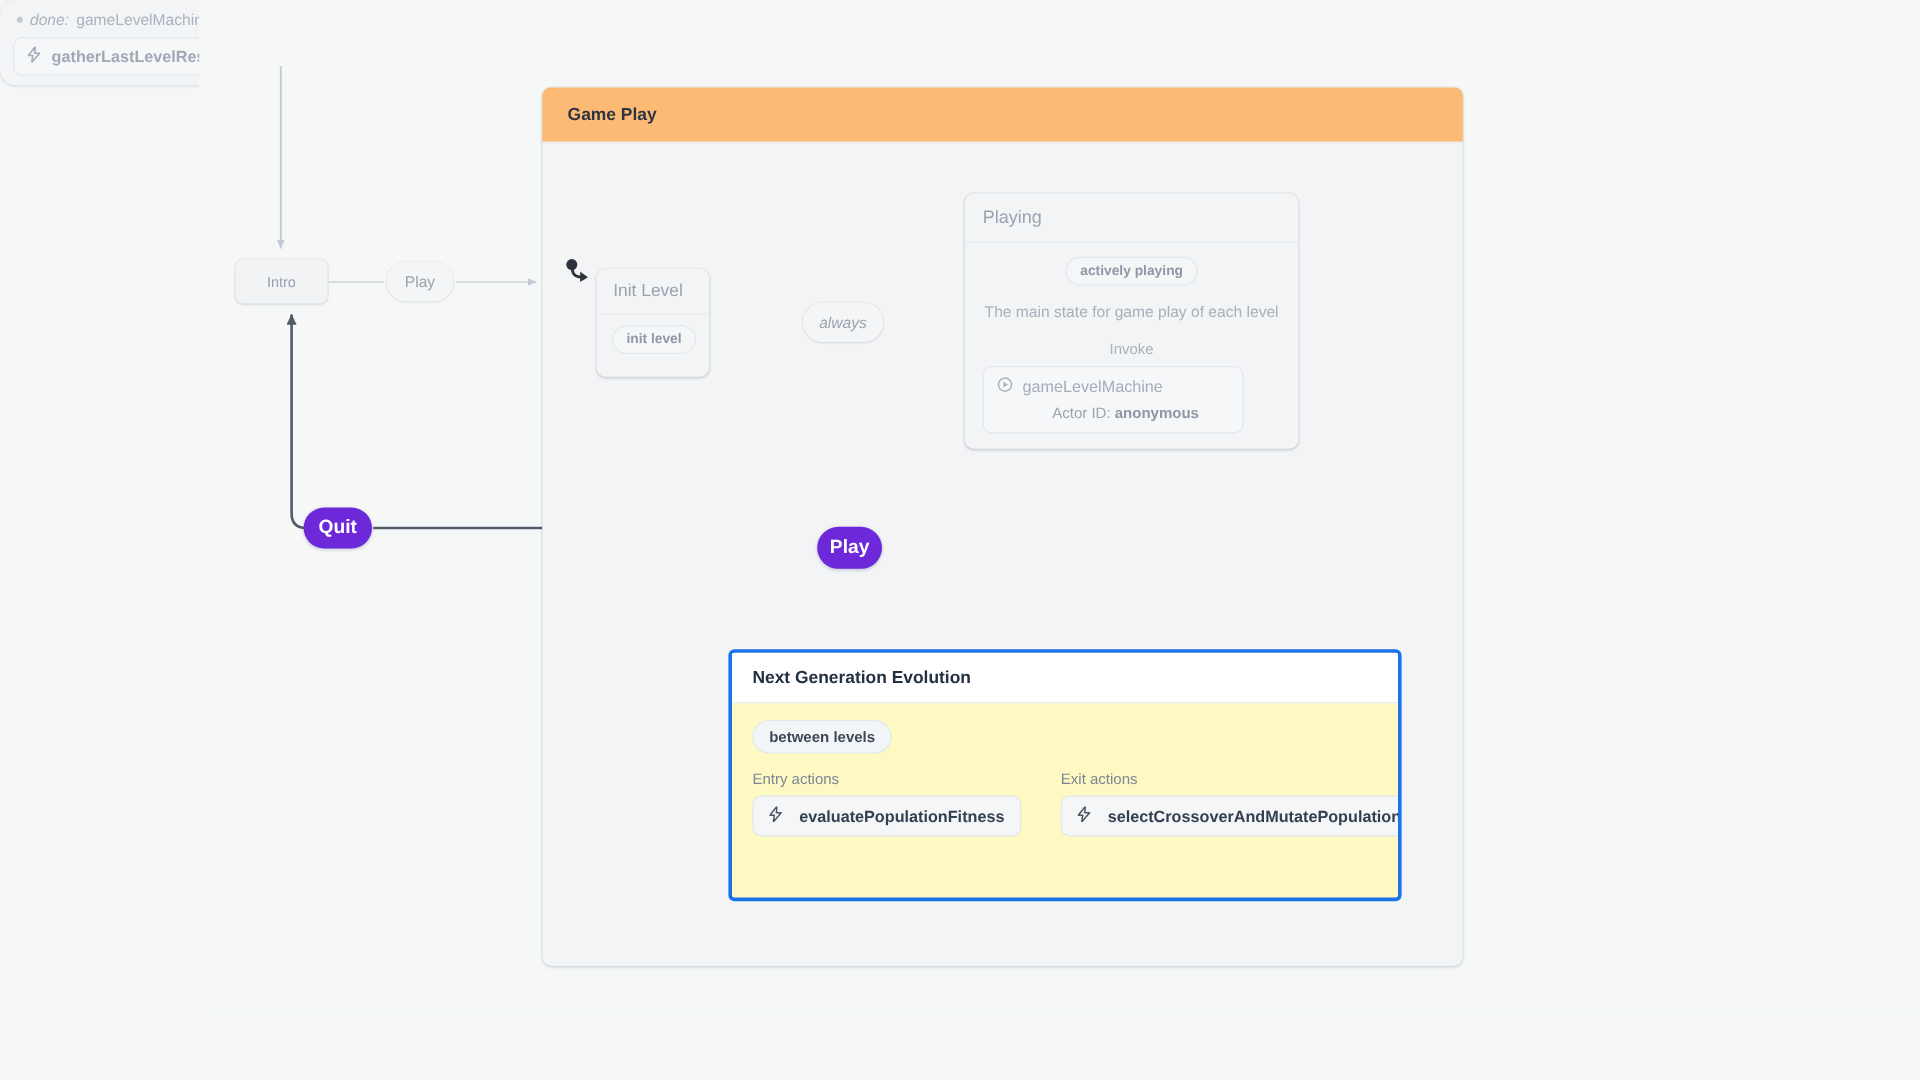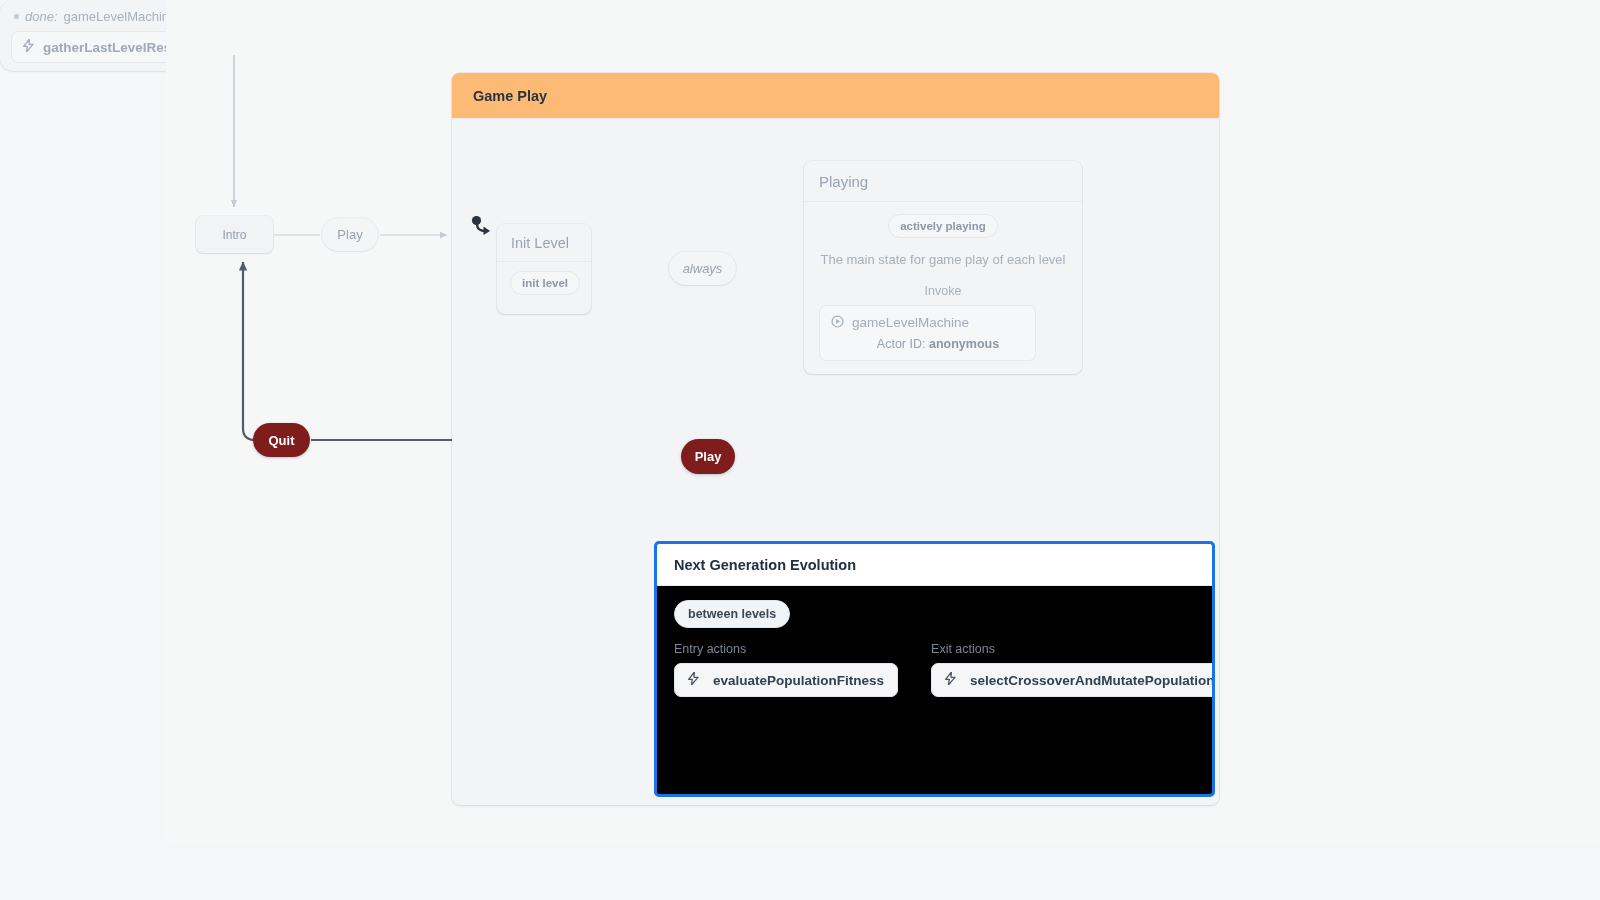--- a/index.html
+++ b/index.html
@@ -154,26 +154,25 @@
     display: flex; align-items: center;
     padding-left: 21px;
     font-size: 14.5px; font-weight: 700; color: #2b3440;
     box-shadow: 0 1px 2px rgba(20,30,50,.05);
   }
 
   
   #node-nextgen {
     position: absolute;
     left: 607px; top: 541px;
-    width: 561px; height: 256px;
+    width: 561px; height: 210px;
     border: 3px solid #1a73e8;
     border-radius: 5px;
-    background: #000000;
+    background: #fef9c3;
     overflow: hidden;
-    margin-left: 47px;
   }
   #node-nextgen .hdr {
     height: 42px; background: #fff;
     display: flex; align-items: center; padding-left: 17px;
     font-size: 14.5px; font-weight: 700; color: #22303f;
     border-bottom: 1px solid #e9edf1;
   }
   #node-nextgen .body { padding: 14px 17px 0 17px; }
   .tag-dark {
     display: inline-block;
@@ -210,23 +209,23 @@
     box-shadow: 0 1px 2px rgba(20,30,50,.07), 0 0 0 1px rgba(20,30,50,.04);
     font-size: 13px; color: #9aa3ae;
   }
   #pill-play-intro { left: 322px; top: 218px; width: 56px; height: 33px; }
   #pill-always { left: 669px; top: 252px; width: 67px; height: 33px; font-style: italic; }
 
   .pill-blue {
     position: absolute;
     display: flex; align-items: center; justify-content: center;
     border-radius: 999px;
-    background: #7f1d1d;
+    background: #6d28d9;
     color: #fff;
-    font-size: 13px; font-weight: 700;
+    font-size: 16px; font-weight: 700;
     box-shadow: 0 1px 3px rgba(20,40,90,.25);
   }
   #pill-quit { left: 253px; top: 423px; width: 57px; height: 34px; }
   #pill-play-gameplay { left: 681px; top: 439px; width: 54px; height: 35px; }
 
   
   #init-marker { position: absolute; left: 470px; top: 214px; width: 26px; height: 26px; }
 </style>
 </head>
 <body>

